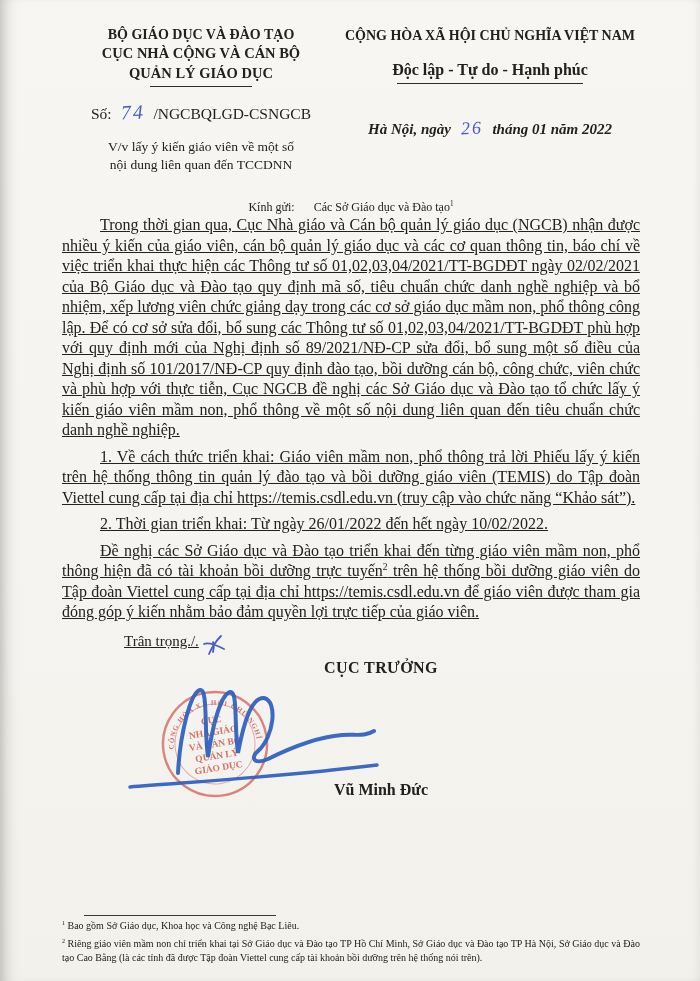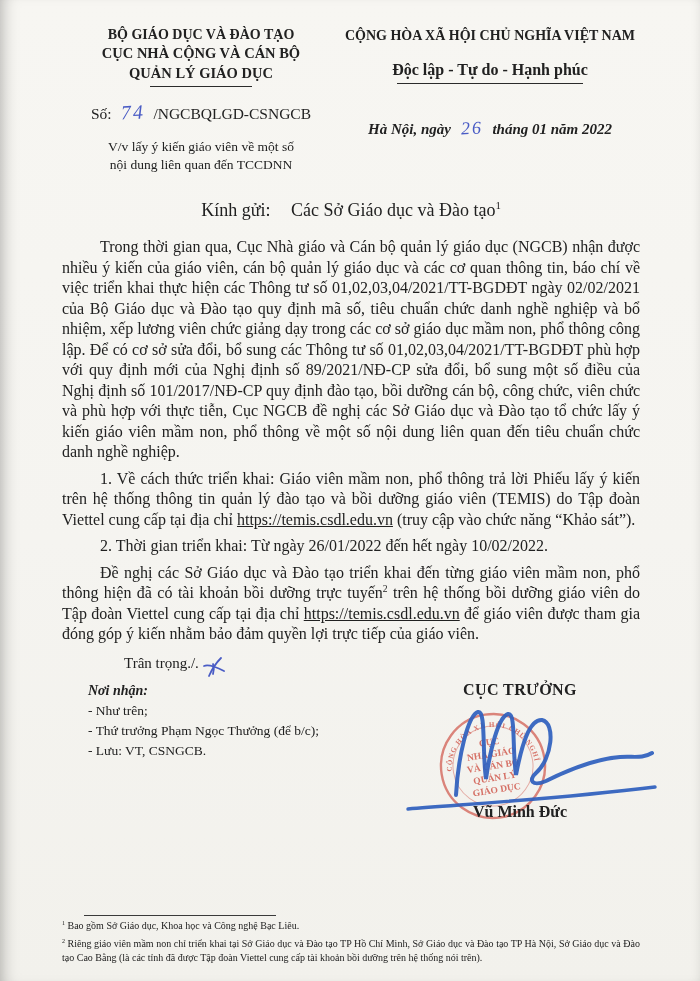--- a/index.html
+++ b/index.html
@@ -33,25 +33,25 @@
   .handwrite{
     color:#4a5cc5;font-style:italic;font-weight:400;
     display:inline-block;transform:rotate(-3deg);
     letter-spacing:2px;
   }
   .hw-num{font-size:20px;margin:0 5px;}
   .hw-day{font-size:18px;margin:0 6px;}
   .subject{font-size:13.5px;line-height:1.35;margin-top:14px;}
   .date-line{font-style:italic;font-weight:700;font-size:15px;margin-top:34px;white-space:nowrap;}
   
-  .recipient{text-align:center;font-size:18px;margin-top:26px;}
+  .recipient{text-align:center;font-size:12px;margin-top:26px;}
   .recipient .label{margin-right:16px;}
   sup{font-size:.6em;line-height:0;}
   
-  .body{margin-top:16px;font-size:16px;line-height:20.5px;}
+  .body{font-size:16px;line-height:20.5px;text-decoration:underline;}
   .body p{margin:0 0 6px 0;text-align:justify;text-indent:38px;}
   a.doclink{color:inherit;text-decoration:underline;}
   .closing{margin:8px 0 0 62px;font-size:15px;display:flex;align-items:flex-end;}
   .flourish{margin:0 0 -6px 2px;}
   
   .sigrow{display:flex;margin-top:8px;height:158px;}
   .recipients{width:278px;padding-left:26px;box-sizing:border-box;font-size:13.5px;line-height:1.45;}
   .recipients .label{font-weight:700;font-style:italic;font-size:14px;}
   .signer{flex:1;position:relative;padding-left:60px;}
   .signer-title{text-align:center;font-weight:700;font-size:16px;letter-spacing:.4px;}
@@ -112,26 +112,20 @@
         <g stroke="#4a5cc5" stroke-width="1.8" fill="none" stroke-linecap="round">
           <path d="M8,21 C11,14 16,7 20,3"></path>
           <path d="M3,11 C8,9 15,12 23,16"></path>
           <path d="M12,19 C13,16 13,12 12,9"></path>
         </g>
       </svg>
     </div>
   </div>
 
   <div class="sigrow">
-    <div class="recipients">
-      <div class="label">Nơi nhận:</div>
-      <div>- Như trên;</div>
-      <div>- Thứ trưởng Phạm Ngọc Thưởng (để b/c);</div>
-      <div>- Lưu: VT, CSNGCB.</div>
-    </div>
     <div class="signer">
       <div class="signer-title">CỤC TRƯỞNG</div>
 
       <svg class="stamp" width="110" height="110" viewBox="0 0 110 110">
         <defs>
           <path id="rimpath" d="M 13,58 A 42,42 0 1 1 97,58"></path>
         </defs>
         <circle cx="55" cy="55" r="52" fill="none" stroke="#cf5448" stroke-width="2.4" opacity=".85"></circle>
         <circle cx="55" cy="55" r="40" fill="none" stroke="#cf5448" stroke-width="1" opacity=".55"></circle>
         <text font-size="7" font-weight="700" fill="#cf5448" letter-spacing="1">

